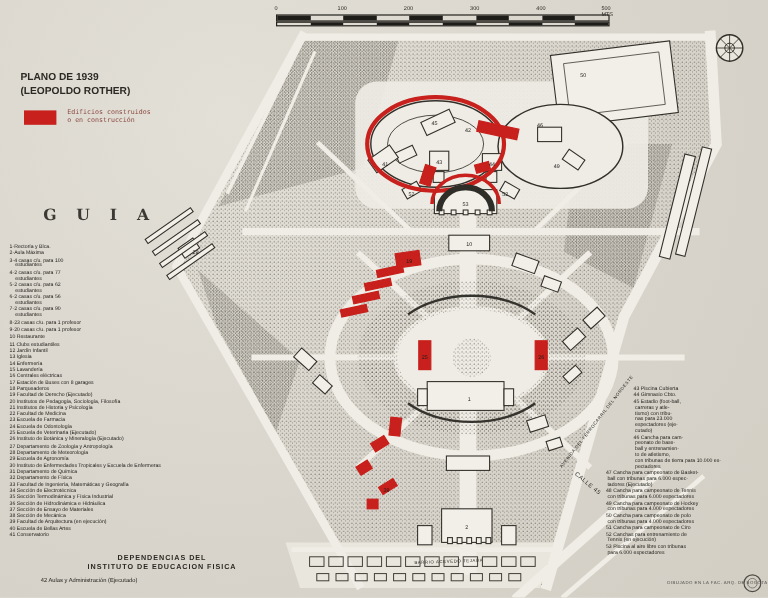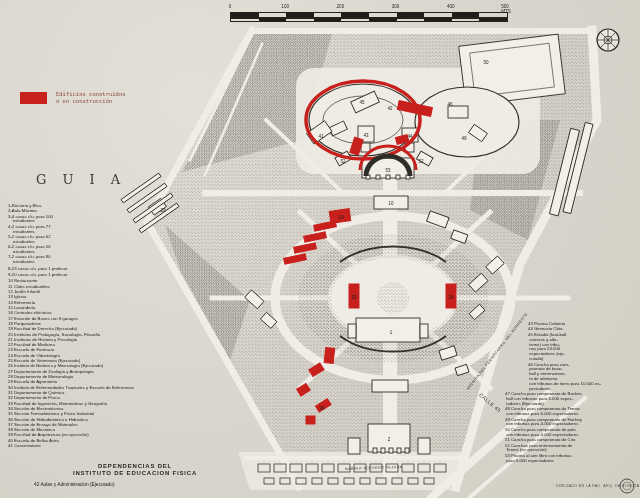--- a/index.html
+++ b/index.html
@@ -6,21 +6,21 @@
   .page{position:relative;width:640px;height:498px;overflow:hidden;
         background:#dad6cd;
         background-image:radial-gradient(circle at 30% 20%, #e3e0d8 0%, #d8d4cb 60%, #d2cec4 100%);
         font-family:"Liberation Sans", sans-serif;color:#2c2a25;}
   .abs{position:absolute;}
   .title{left:17px;top:31px;font-size:11px;font-weight:bold;letter-spacing:.7px;color:#26241f;}
   .plan{left:17px;top:59px;font-size:8.5px;font-weight:bold;line-height:1.3;color:#2b2923;}
   .legend-swatch{left:20px;top:92px;width:27px;height:12px;}
   .legend-text{left:56px;top:91px;font-size:5.5px;line-height:1.35;color:#8c4a40;
                font-family:"DejaVu Sans Mono", monospace;}
-  .guia{left:36px;top:172px;font-size:13px;font-weight:normal;letter-spacing:6px;color:#3b3933;
+  .guia{left:36px;top:172px;font-size:13px;font-weight:bold;letter-spacing:6px;color:#3b3933;
         font-family:"DejaVu Serif", serif;}
   .guide-list{left:8px;top:204px;width:195px;font-size:4.3px;line-height:1.12;color:#23221d;}
   .guide-list div{white-space:pre;margin-bottom:.5px;}
   .guide-list div:nth-child(8){margin-top:2.5px;}
   .guide-list div:nth-child(10){margin-top:2px;}
   .dep-heading{left:50px;top:463px;width:170px;text-align:center;font-size:6px;font-weight:bold;
                letter-spacing:.8px;line-height:1.2;color:#2b2923;}
   .dep-item{left:34px;top:482px;font-size:4.8px;color:#23221d;}
   .sports-list{left:505px;top:322px;width:133px;font-size:4.3px;line-height:1.13;color:#23221d;}
   .sports-list div{white-space:pre;margin-bottom:.6px;}
@@ -222,20 +222,24 @@
         <text x="389" y="441" font-size="4.5" fill="#1e1d1a" text-anchor="middle">2</text>
       </g>
     <g id="street-labels">
         <text transform="translate(489,404) rotate(40)" font-size="5" fill="#2b2a26" letter-spacing="0.5" text-anchor="middle">CALLE 45</text>
         <text transform="translate(498,352) rotate(-52)" font-size="3.6" fill="#2b2a26" letter-spacing="0.5" text-anchor="middle">AVENIDA DEL FERROCARRIL DEL NORDESTE</text>
         <text transform="translate(374,469) rotate(-2)" font-size="3.6" fill="#2b2a26" letter-spacing="0.5" text-anchor="middle">BARRIO ACEVEDO TEJADA</text>
       </g>
   </svg>
 
 
+  <div class="abs plan">
+    <div>PLANO DE 1939</div>
+    <div>(LEOPOLDO ROTHER)</div>
+  </div>
 
   <div class="abs legend-swatch" id="legend-swatch" style="background: rgb(200, 32, 28);"></div>
   <div class="abs legend-text">
     <div>Edificios construidos</div>
     <div>o en construcción</div>
   </div>
 
   <div class="abs scalebar">
     <div class="scale-ticks" id="scale-ticks">
         <span style="left: 0px;">0</span>

